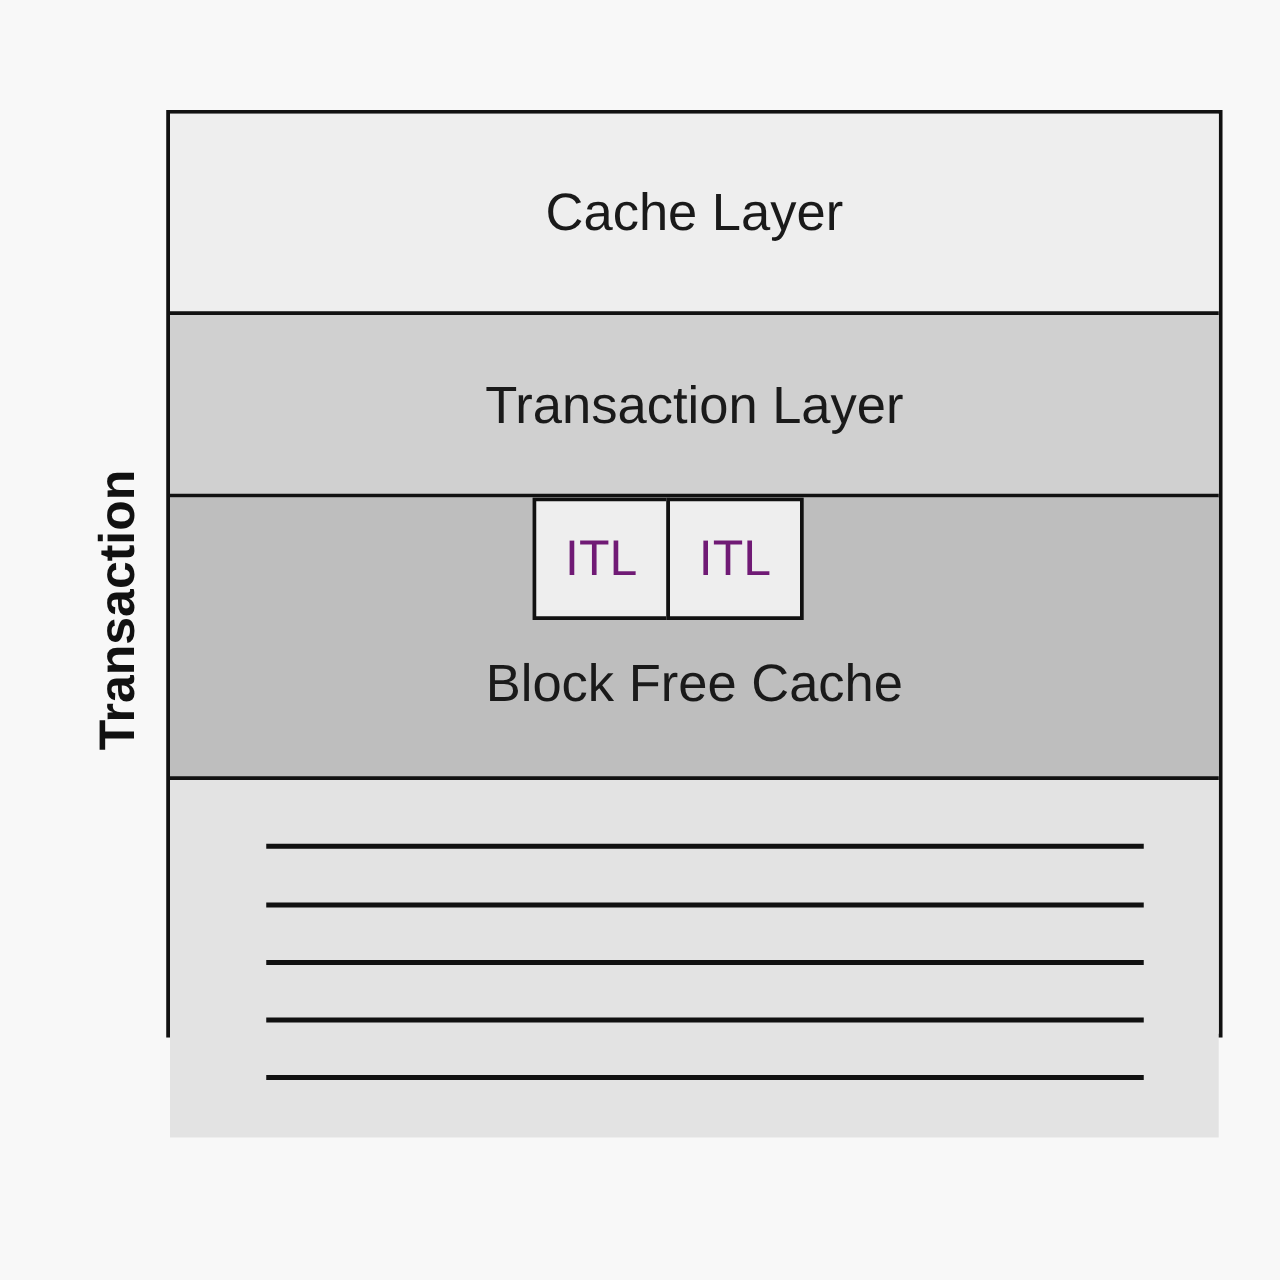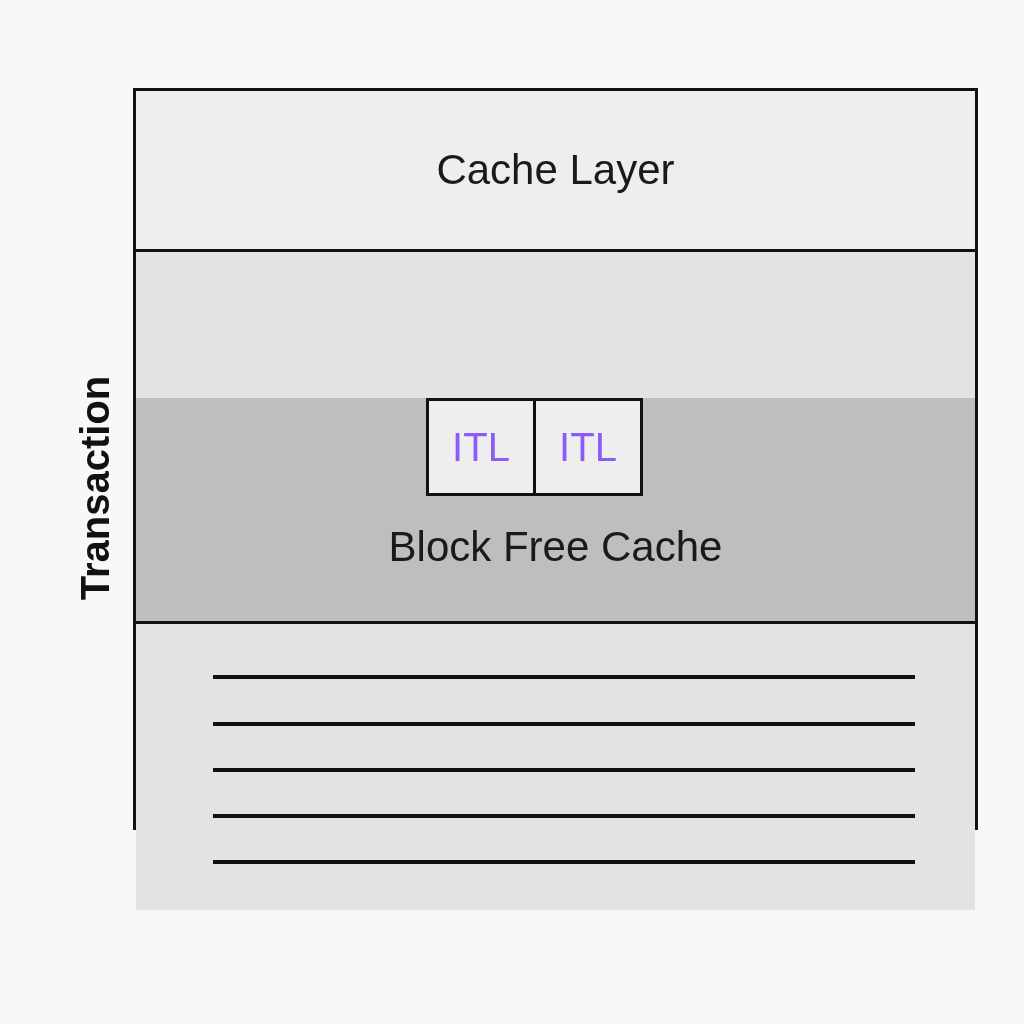--- a/index.html
+++ b/index.html
@@ -109,21 +109,21 @@
   .itl-box {
     width: 110px;
     height: 98px;
     background: #eeeeee;
     border: 3px solid #111111;
     box-sizing: border-box;
     display: flex;
     align-items: center;
     justify-content: center;
     font-size: 40px;
-    color: #8b5cf6;
+    color: #701a75;
     margin-left: -3px;
   }
   .itl-box:first-child { margin-left: 0; }
 
   
   .band-lines {
     top: 533px;
     height: 286px;
     background: #e3e3e3;
     display: block;
@@ -143,20 +143,23 @@
 <div id="canvas">
 
   <div class="side-label">Transaction</div>
 
   <div class="block">
 
     <div class="band band-cache">
       <div class="band-label">Cache Layer</div>
     </div>
 
+    <div class="band band-transaction">
+      <div class="band-label">Transaction Layer</div>
+    </div>
 
     <div class="band band-blockfree">
       <div class="itl-row">
         <div class="itl-box">ITL</div>
         <div class="itl-box">ITL</div>
       </div>
       <div class="band-label">Block Free Cache</div>
     </div>
 
     <div class="band band-lines">

